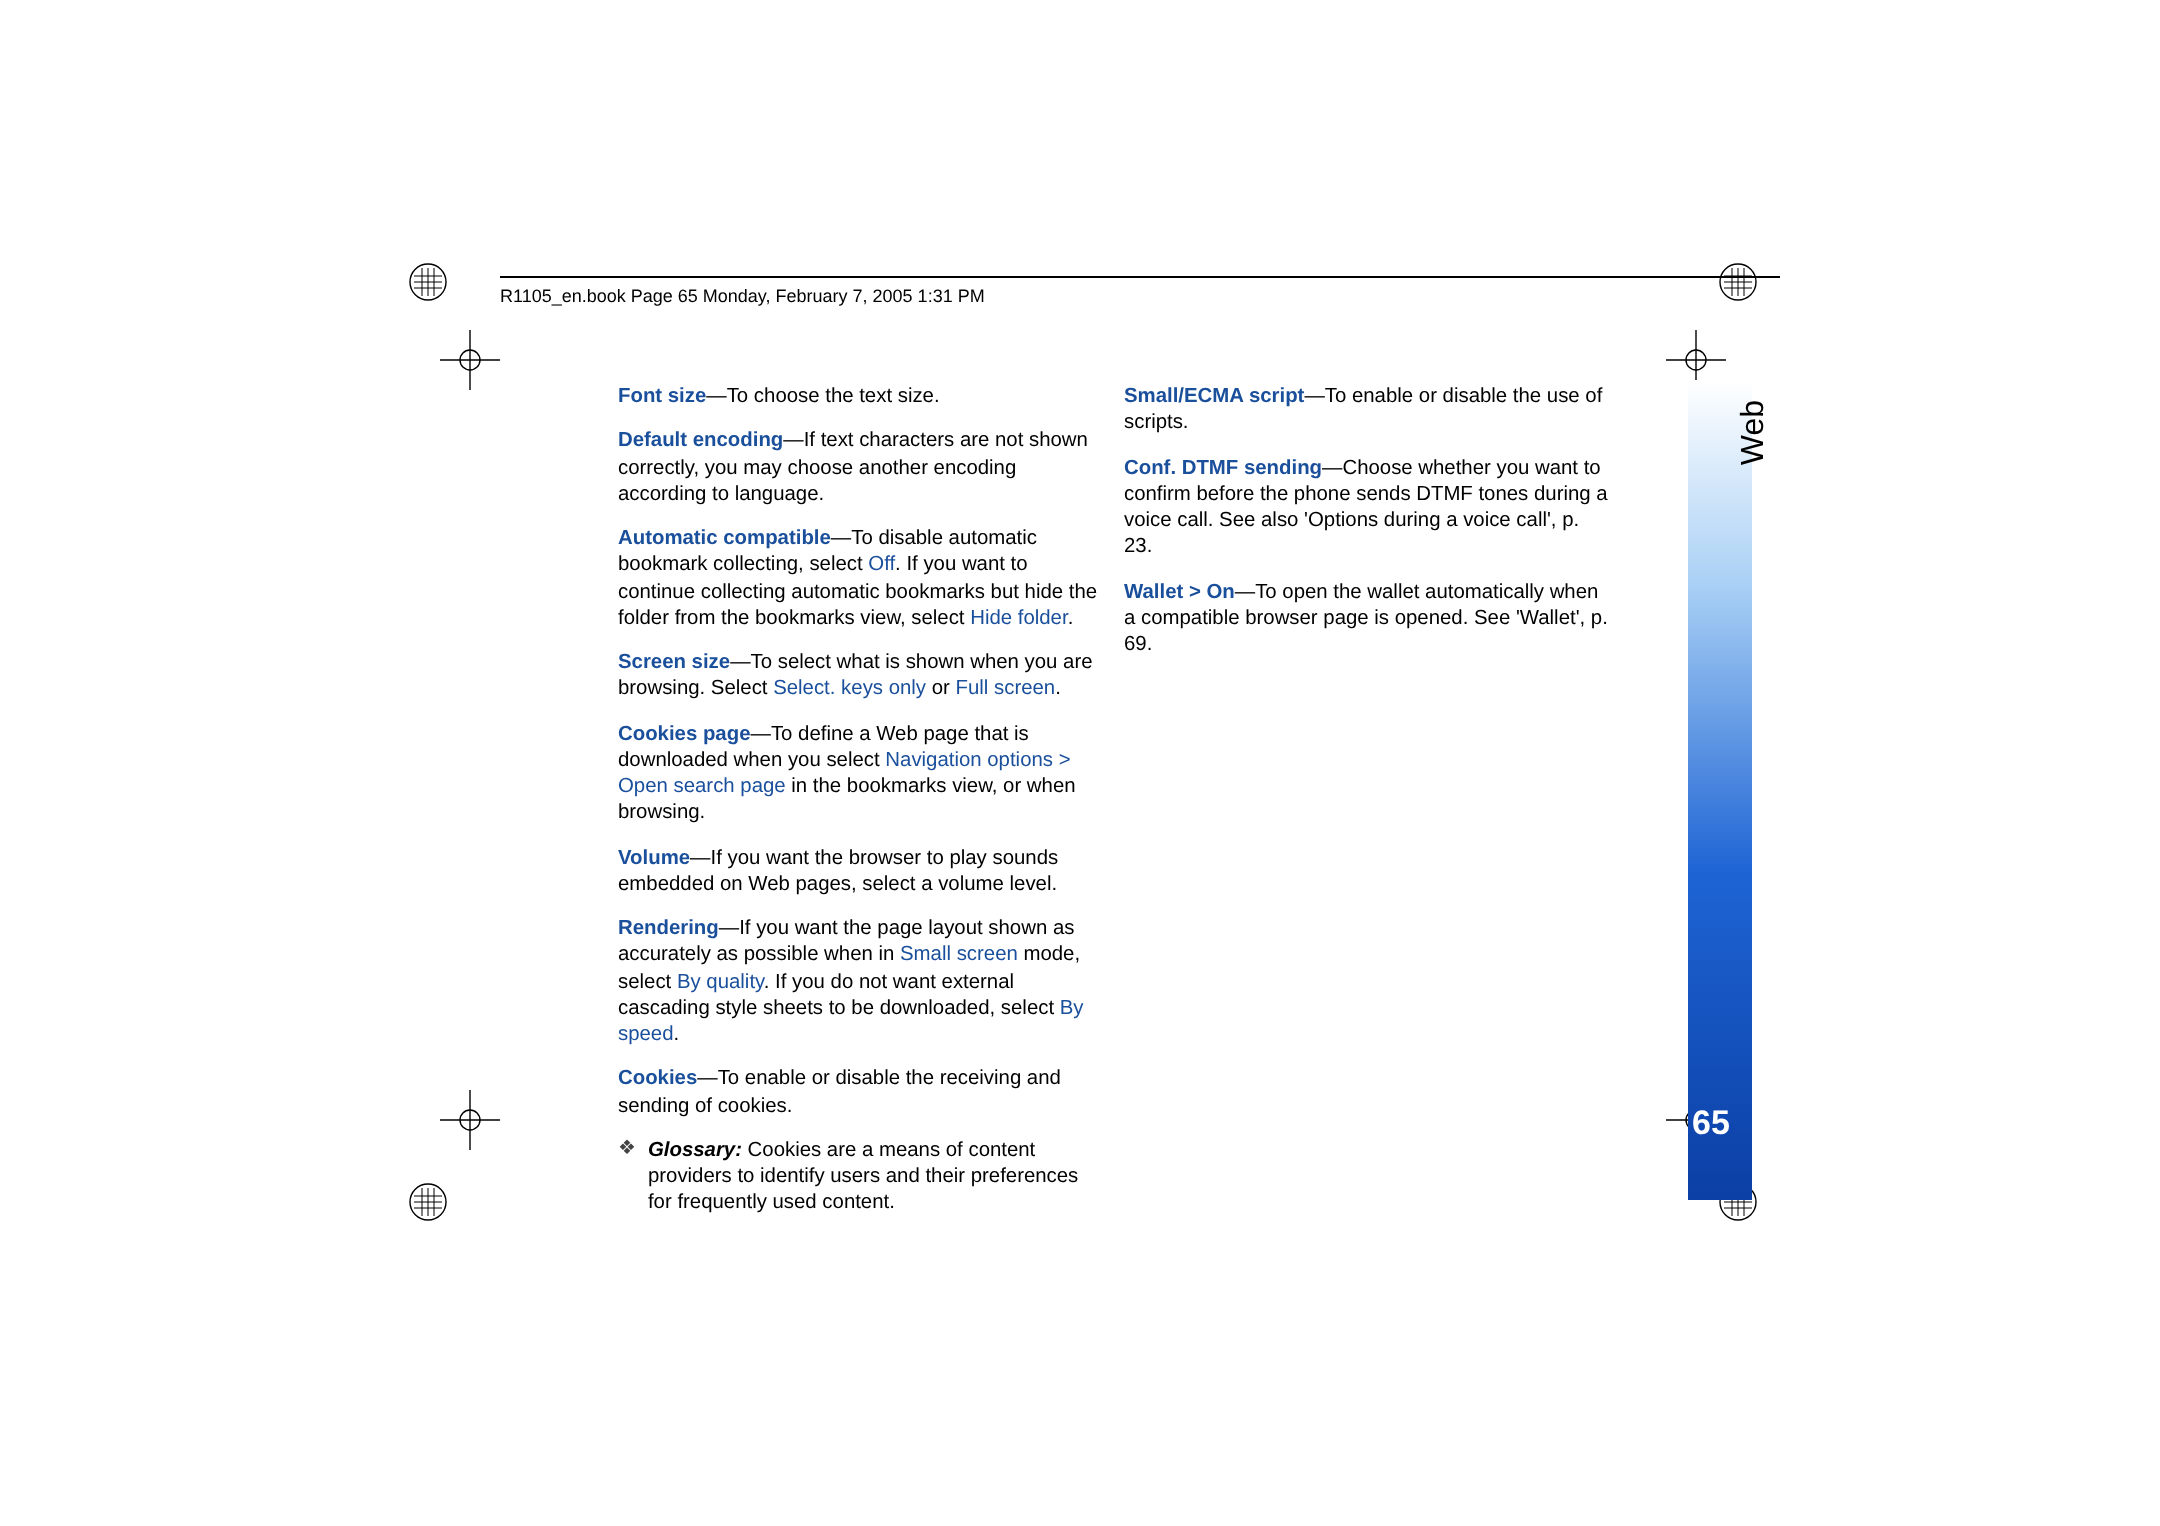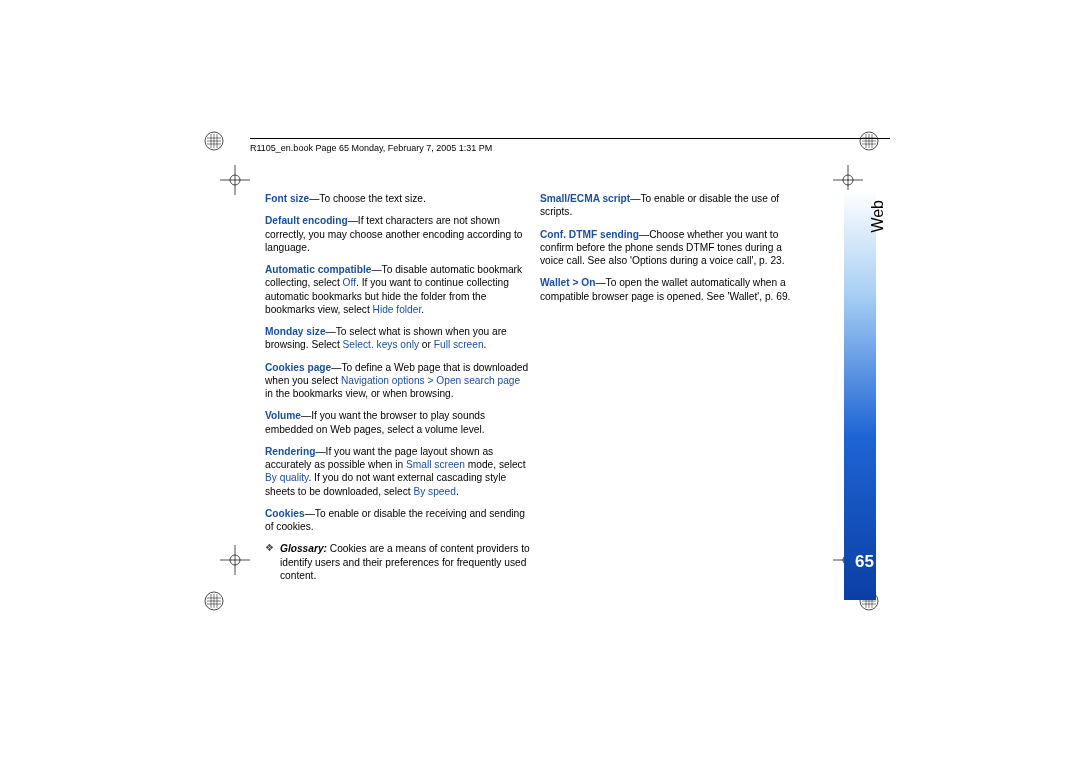--- a/index.html
+++ b/index.html
@@ -62,20 +62,21 @@
     position: absolute;
     top: 192px;
     left: 265px;
     width: 540px;
   }
   .columns {
     display: flex;
     gap: 10px;
     font-size: 10.2px;
     line-height: 1.3;
+    margin-left: 44px;
   }
   .col { flex: 1; }
   .para { margin-bottom: 9px; }
   .kw { color: #1a4f9c; font-weight: bold; }
   .kw2 { color: #1a4f9c; }
   .gloss {
     display: flex;
     align-items: flex-start;
     gap: 6px;
   }
@@ -101,21 +102,21 @@
     transform: rotate(-90deg);
     transform-origin: right top;
     font-size: 16px;
     color: #000;
   }
   .page-number {
     position: absolute;
     right: 206px;
     top: 552px;
     width: 28px;
-    text-align: right;
+    text-align: left;
     color: #fff;
     font-size: 17px;
     font-weight: bold;
   }
 </style>
 </head>
 <body>
 
 <div class="header-line"></div>
 <div class="header-text">R1105_en.book  Page 65  Monday, February 7, 2005  1:31 PM</div>
@@ -196,21 +197,21 @@
 
       <div class="para">
         <span class="kw">Default encoding</span><span>—If text characters are not shown correctly, you may choose another encoding according to language.</span>
       </div>
 
       <div class="para">
         <span class="kw">Automatic compatible</span><span>—To disable automatic bookmark collecting, select </span><span class="kw2">Off</span><span>. If you want to continue collecting automatic bookmarks but hide the folder from the bookmarks view, select </span><span class="kw2">Hide folder</span><span>.</span>
       </div>
 
       <div class="para">
-        <span class="kw">Monday size</span><span>—To select what is shown when you are browsing. Select </span><span class="kw2">Select. keys only</span><span> or </span><span class="kw2">Full screen</span><span>.</span>
+        <span class="kw">Screen size</span><span>—To select what is shown when you are browsing. Select </span><span class="kw2">Select. keys only</span><span> or </span><span class="kw2">Full screen</span><span>.</span>
       </div>
 
       <div class="para">
         <span class="kw">Cookies page</span><span>—To define a Web page that is downloaded when you select </span><span class="kw2">Navigation options &gt; Open search page</span><span> in the bookmarks view, or when browsing.</span>
       </div>
 
       <div class="para">
         <span class="kw">Volume</span><span>—If you want the browser to play sounds embedded on Web pages, select a volume level.</span>
       </div>
 

